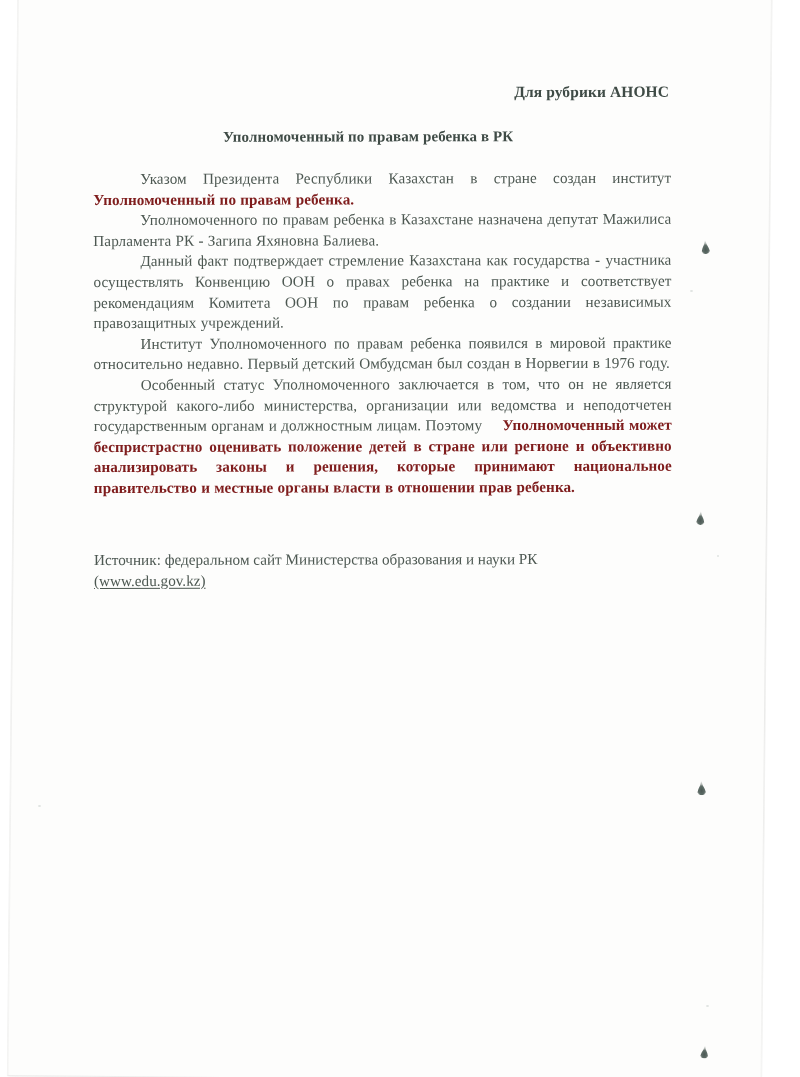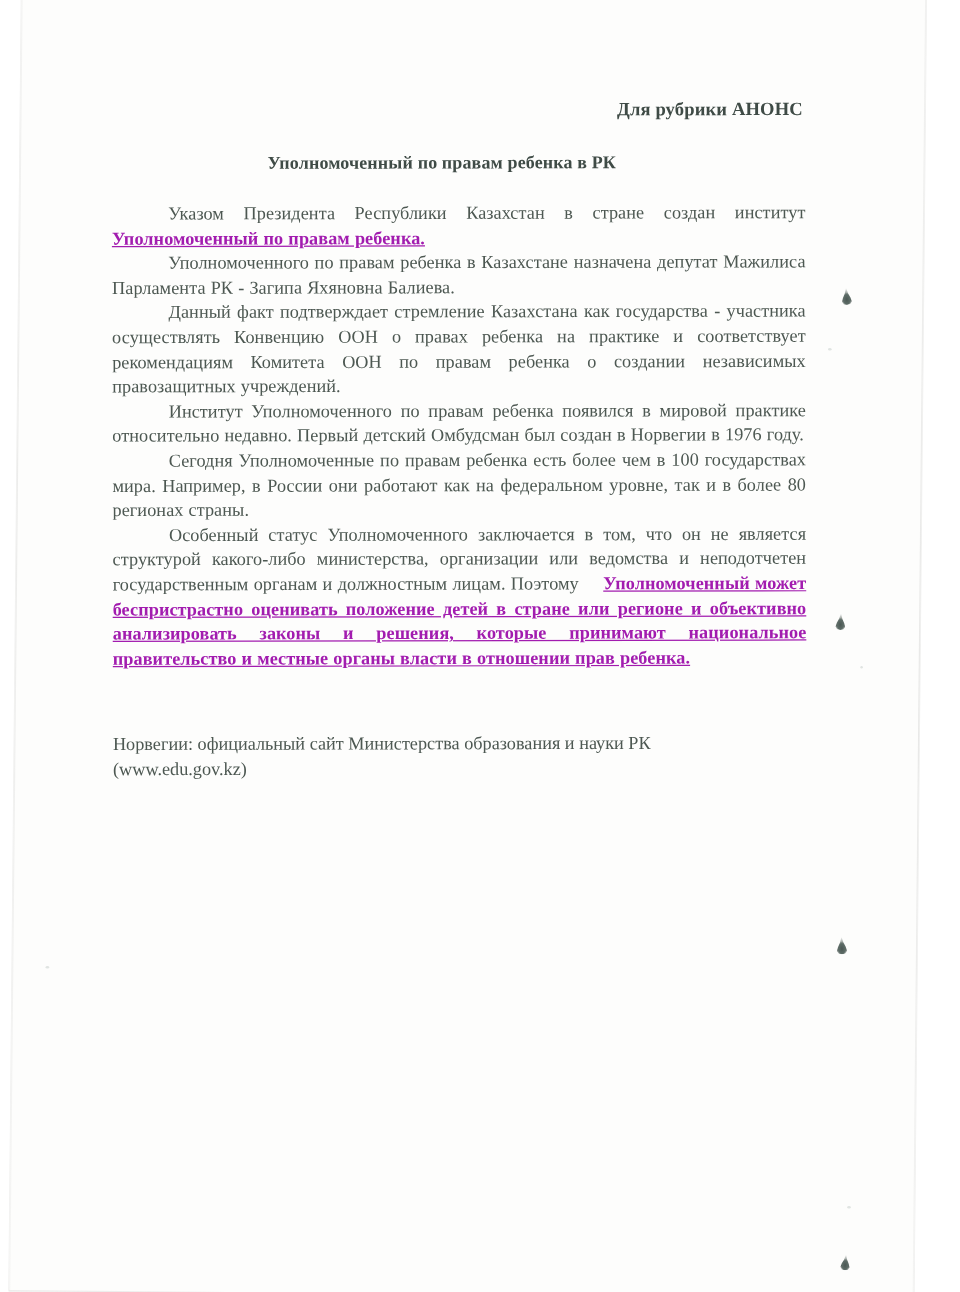--- a/index.html
+++ b/index.html
@@ -90,35 +90,35 @@
     line-height: 20.6px;
     text-align: justify;
     text-indent: 47px;
     color: #4d5852;
     letter-spacing: .05px;
     word-spacing: .4px;
   }
 
   .para b {
     font-weight: bold;
-    color: #a21caf;
-    text-decoration: underline;
+    color: #7f1d1d;
   }
 
   .para.emph-tail b { font-weight: bold; margin-left: 16px; }
 
   .source {
     margin: 0;
     font-size: 15.2px;
     line-height: 21px;
     text-align: justify;
     text-indent: 0;
     color: #4d5852;
   }
   .source .url {
+    text-decoration: underline;
     text-underline-offset: 1.5px;
   }
 
   .source-gap { height: 50px; }
 
   
   .speck {
     position: absolute;
     width: 11px;
     height: 14px;
@@ -161,27 +161,26 @@
   <div class="content">
 
     <p class="kicker">Для рубрики АНОНС</p>
 
     <h1 class="doc-title">Уполномоченный по правам ребенка в РК</h1>
 
     <p class="para"><span>Указом Президента Республики Казахстан в стране создан институт </span><b>Уполномоченный по правам ребенка.</b></p>
     <p class="para"><span>Уполномоченного по правам ребенка в Казахстане назначена депутат Мажилиса Парламента РК - Загипа  Яхяновна Балиева.</span></p>
     <p class="para"><span>Данный факт подтверждает стремление Казахстана как государства - участника осуществлять Конвенцию ООН о правах ребенка  на практике и  соответствует рекомендациям Комитета ООН по правам ребенка о создании независимых правозащитных учреждений.</span></p>
     <p class="para"><span>Институт Уполномоченного по правам ребенка появился в мировой практике относительно недавно. Первый детский Омбудсман был создан в Норвегии в 1976 году.</span></p>
-    <p class="para"><span>Сегодня Уполномоченные по правам ребенка есть более чем в 100 государствах мира. Например, в России они работают как на федеральном уровне, так и в более 80 регионах страны.</span></p>
     <p class="para emph-tail"><span>Особенный статус Уполномоченного заключается в том, что он не  является структурой какого-либо министерства, организации или ведомства и неподотчетен государственным органам и должностным лицам. Поэтому </span><b>Уполномоченный может беспристрастно оценивать положение детей в стране или регионе и объективно анализировать законы и решения, которые принимают национальное правительство и местные органы власти в отношении прав ребенка.</b></p>
 
     <div class="source-gap"></div>
 
     <p class="source">
-      <span>Норвегии: официальный сайт Министерства образования и науки РК</span>
+      <span>Источник: федеральном сайт Министерства образования и науки РК</span>
       <br>
       <span class="url">(www.edu.gov.kz)</span>
     </p>
 
   </div>
 
   <div class="speck s1"></div>
   <div class="speck s2"></div>
   <div class="speck s3"></div>
   <div class="speck s4"></div>

